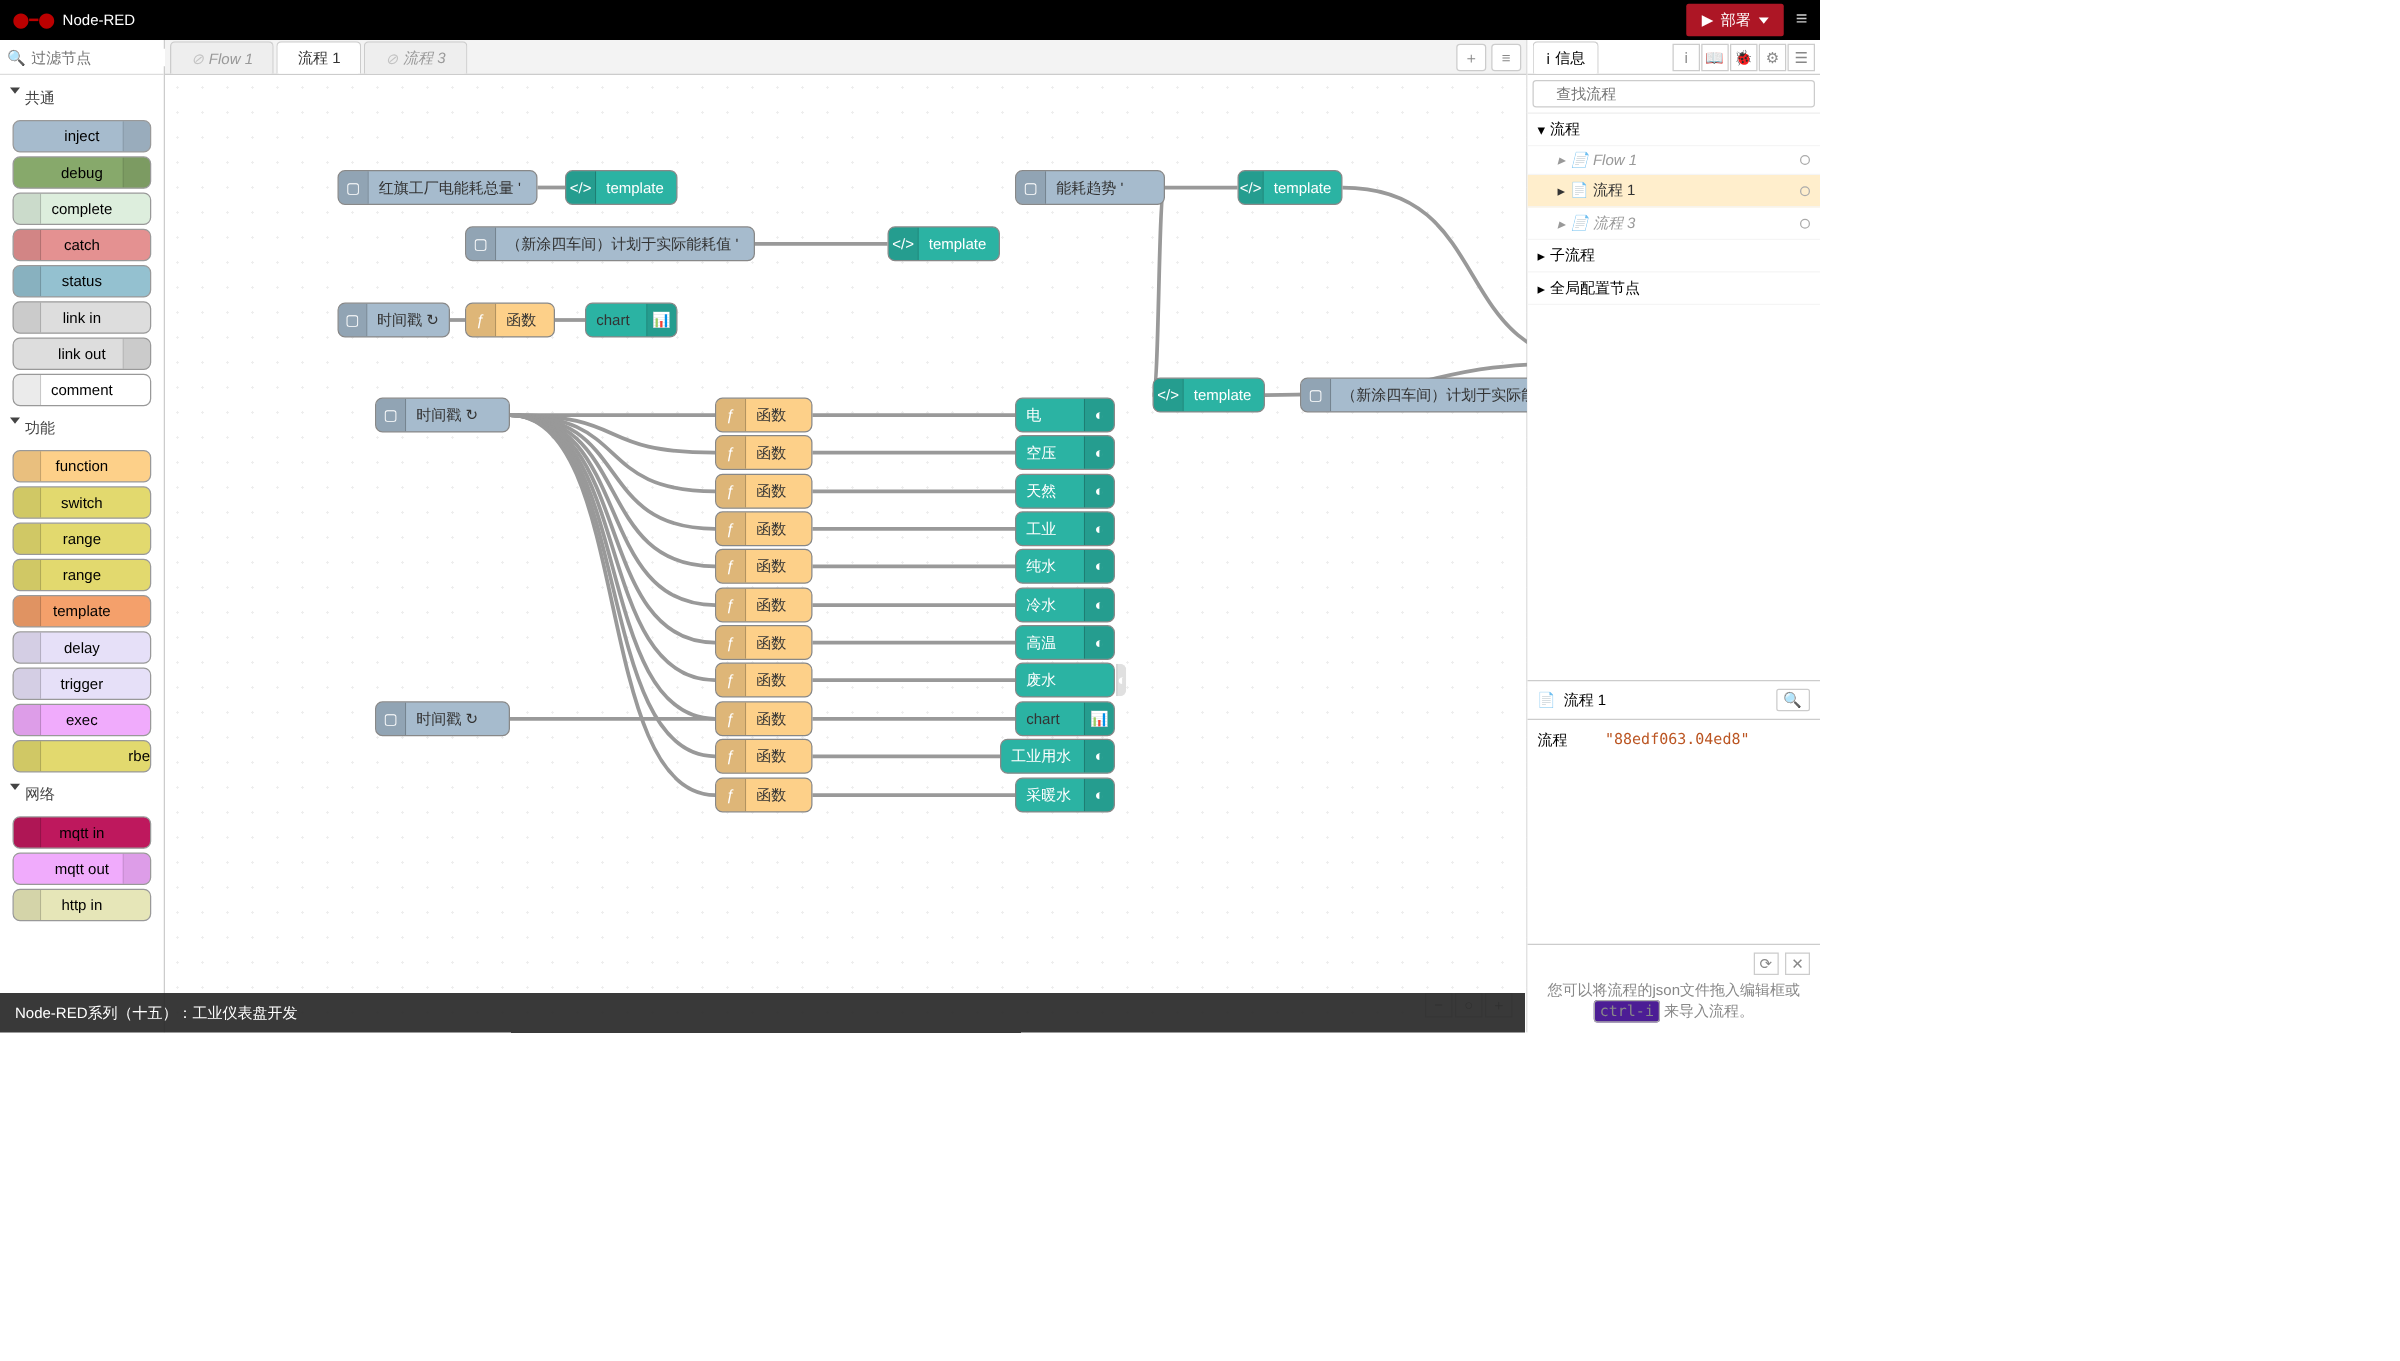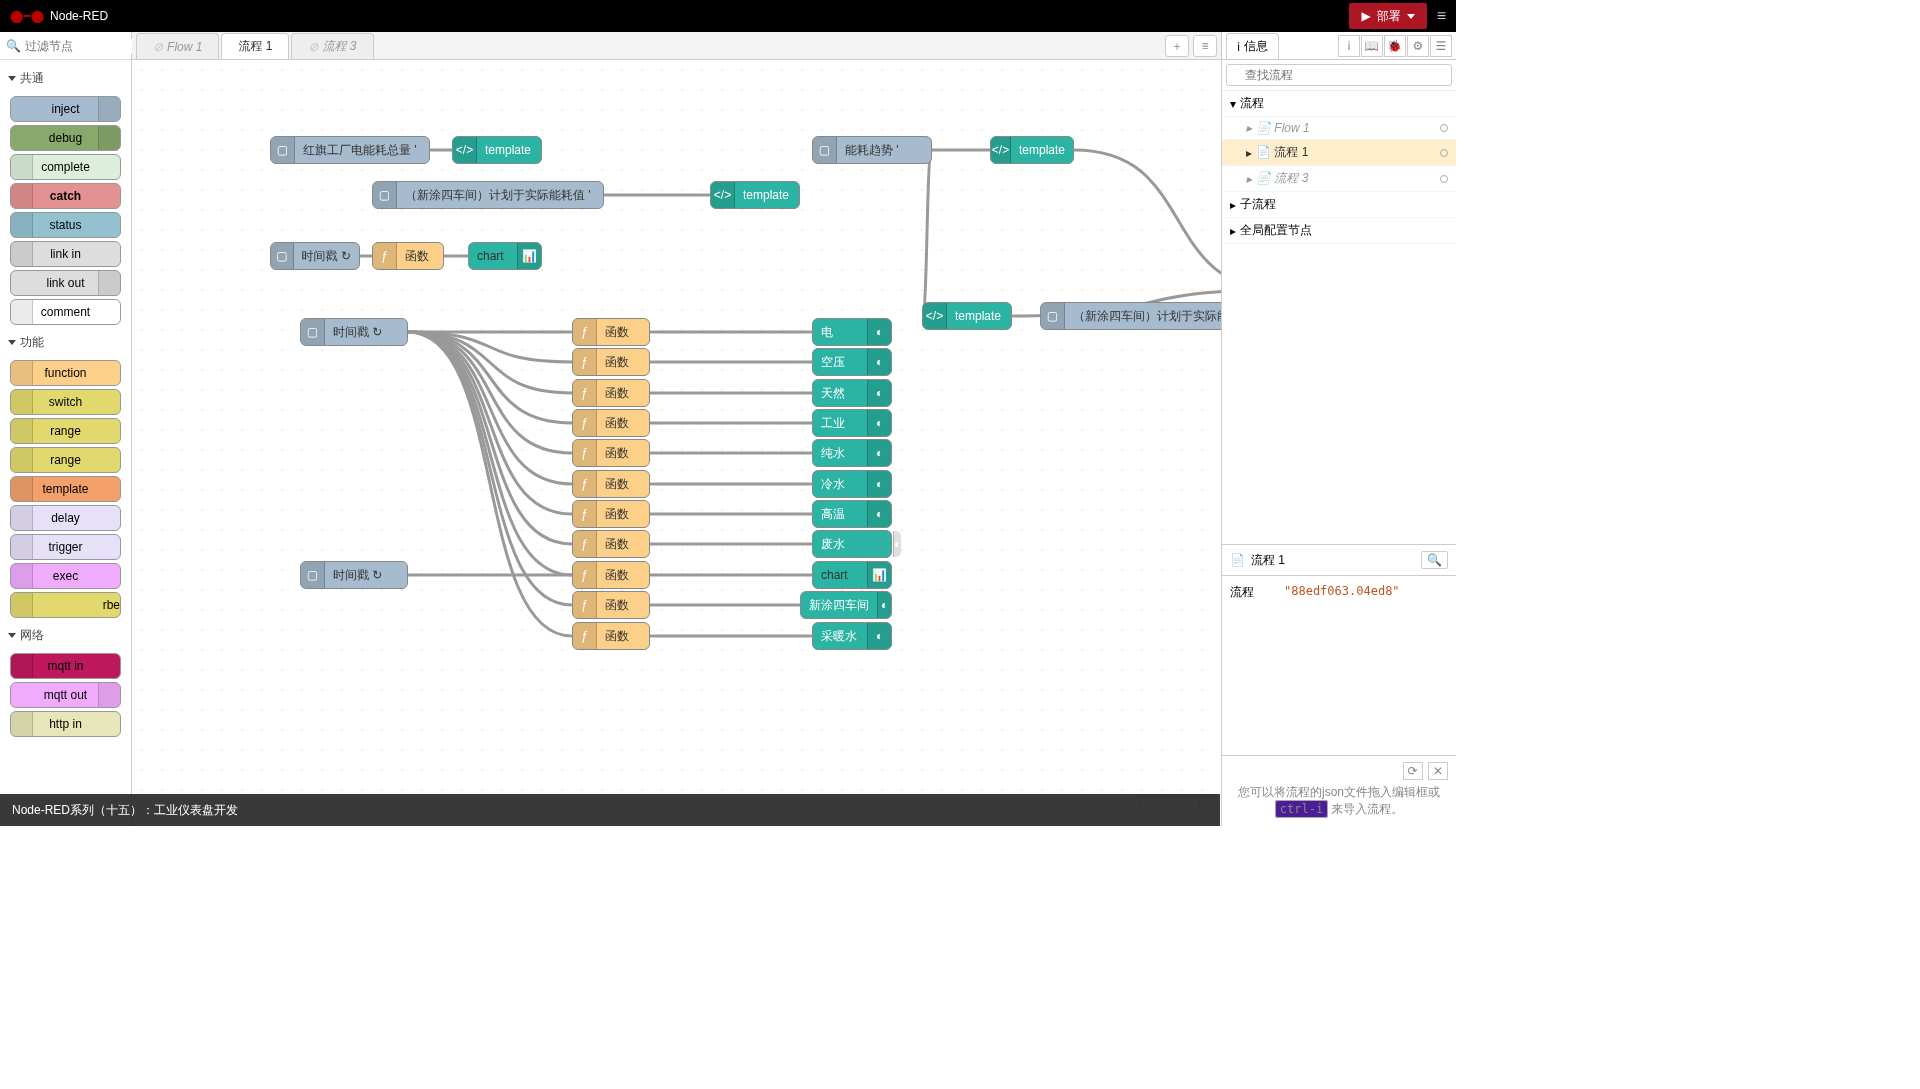--- a/index.html
+++ b/index.html
@@ -7,21 +7,21 @@
 .header{height:32px;background:#000;display:flex;align-items:center;color:#ccc;padding:0 10px}
 .header .logo{color:#fff;font-size:13px;display:flex;align-items:center;gap:6px}
 .header .spacer{flex:1}
 .deploy-btn{background:#ad1625;color:#fff;height:26px;padding:0 12px;display:flex;align-items:center;gap:6px;cursor:pointer;border-radius:2px}
 .menu-btn{margin-left:10px;color:#ccc;cursor:pointer;font-size:16px}
 .main{display:flex;height:794px}
 .palette{width:132px;border-right:1px solid #ccc;background:#fff;display:flex;flex-direction:column}
 .palette-search{height:28px;border-bottom:1px solid #ddd;display:flex;align-items:center;padding:0 6px;color:#999}
 .palette-search input{border:none;outline:none;flex:1;padding-left:4px}
 .palette-body{flex:1;overflow-y:auto;padding:4px;position:relative}
-.palette-cat{padding:6px 4px;color:#444;cursor:pointer;display:flex;align-items:center;gap:4px}
+.palette-cat{padding:6px 4px;color:#444;cursor:pointer;display:flex;align-items:flex-start;gap:4px}
 .pnode{height:26px;margin:3px 6px;border-radius:6px;display:flex;align-items:center;justify-content:center;border:1px solid #999;cursor:grab;position:relative;font-size:11px}
 .pnode .ic{position:absolute;left:0;top:0;bottom:0;width:22px;border-right:1px solid rgba(0,0,0,.15);border-radius:5px 0 0 5px;display:flex;align-items:center;justify-content:center}
 .pnode .ic.r{left:auto;right:0;border-right:none;border-left:1px solid rgba(0,0,0,.15);border-radius:0 5px 5px 0}
 .workspace{flex:1;display:flex;flex-direction:column;border-right:1px solid #ccc}
 .tabs{height:28px;border-bottom:1px solid #ccc;display:flex;align-items:flex-end;background:#f3f3f3;padding:0 4px}
 .tab{height:26px;padding:0 16px;border:1px solid #ccc;border-bottom:none;border-radius:4px 4px 0 0;margin-right:2px;display:flex;align-items:center;gap:4px;background:#eee;color:#999;cursor:pointer;font-style:italic}
 .tab.active{background:#fff;color:#333;font-style:normal}
 .tabs-right{margin-left:auto;display:flex;gap:4px;padding-bottom:2px}
 .tab-btn{width:24px;height:22px;border:1px solid #ccc;border-radius:3px;display:flex;align-items:center;justify-content:center;color:#888;cursor:pointer;background:#fff}
 .canvas{flex:1;position:relative;overflow:auto;background:#fff;background-image:radial-gradient(#eee 1px,transparent 1px);background-size:20px 20px}
@@ -89,21 +89,21 @@
           <span>inject</span>
         </div>
         <div class="pnode" style="background: rgb(135, 169, 107);">
           <div class="ic r" style="background: rgba(0, 0, 0, 0.08);"></div>
           <span>debug</span>
         </div>
         <div class="pnode" style="background: rgb(221, 238, 221);">
           <div class="ic" style="background: rgba(0, 0, 0, 0.08);"></div>
           <span>complete</span>
         </div>
-        <div class="pnode" style="background: rgb(228, 145, 145); font-weight: bold;">
+        <div class="pnode" style="background: rgb(228, 145, 145);">
           <div class="ic" style="background: rgba(0, 0, 0, 0.08);"></div>
           <span>catch</span>
         </div>
         <div class="pnode" style="background: rgb(148, 193, 208);">
           <div class="ic" style="background: rgba(0, 0, 0, 0.08);"></div>
           <span>status</span>
         </div>
         <div class="pnode" style="background: rgb(221, 221, 221);">
           <div class="ic" style="background: rgba(0, 0, 0, 0.08);"></div>
           <span>link in</span>
@@ -335,21 +335,21 @@
         </div>
         <div class="node n-chart" style="left: 680px; top: 501px; width: 80px;">
           <div class="lbl">chart</div>
           <div class="cap r" style="background: rgba(0, 0, 0, 0.12);">📊</div>
         </div>
         <div class="node n-func" style="left: 440px; top: 531px; width: 78px;">
           <div class="cap l" style="background: rgba(0, 0, 0, 0.12);">ƒ</div>
           <div class="lbl">函数</div>
         </div>
         <div class="node n-gauge" style="left: 668px; top: 531px; width: 92px;">
-          <div class="lbl">新涂四车间</div>
+          <div class="lbl">工业用水</div>
           <div class="cap r" style="background: rgba(0, 0, 0, 0.12);">◐</div>
         </div>
         <div class="node n-func" style="left: 440px; top: 562px; width: 78px;">
           <div class="cap l" style="background: rgba(0, 0, 0, 0.12);">ƒ</div>
           <div class="lbl">函数</div>
         </div>
         <div class="node n-gauge" style="left: 680px; top: 562px; width: 80px;">
           <div class="lbl">采暖水</div>
           <div class="cap r" style="background: rgba(0, 0, 0, 0.12);">◐</div>
         </div>

